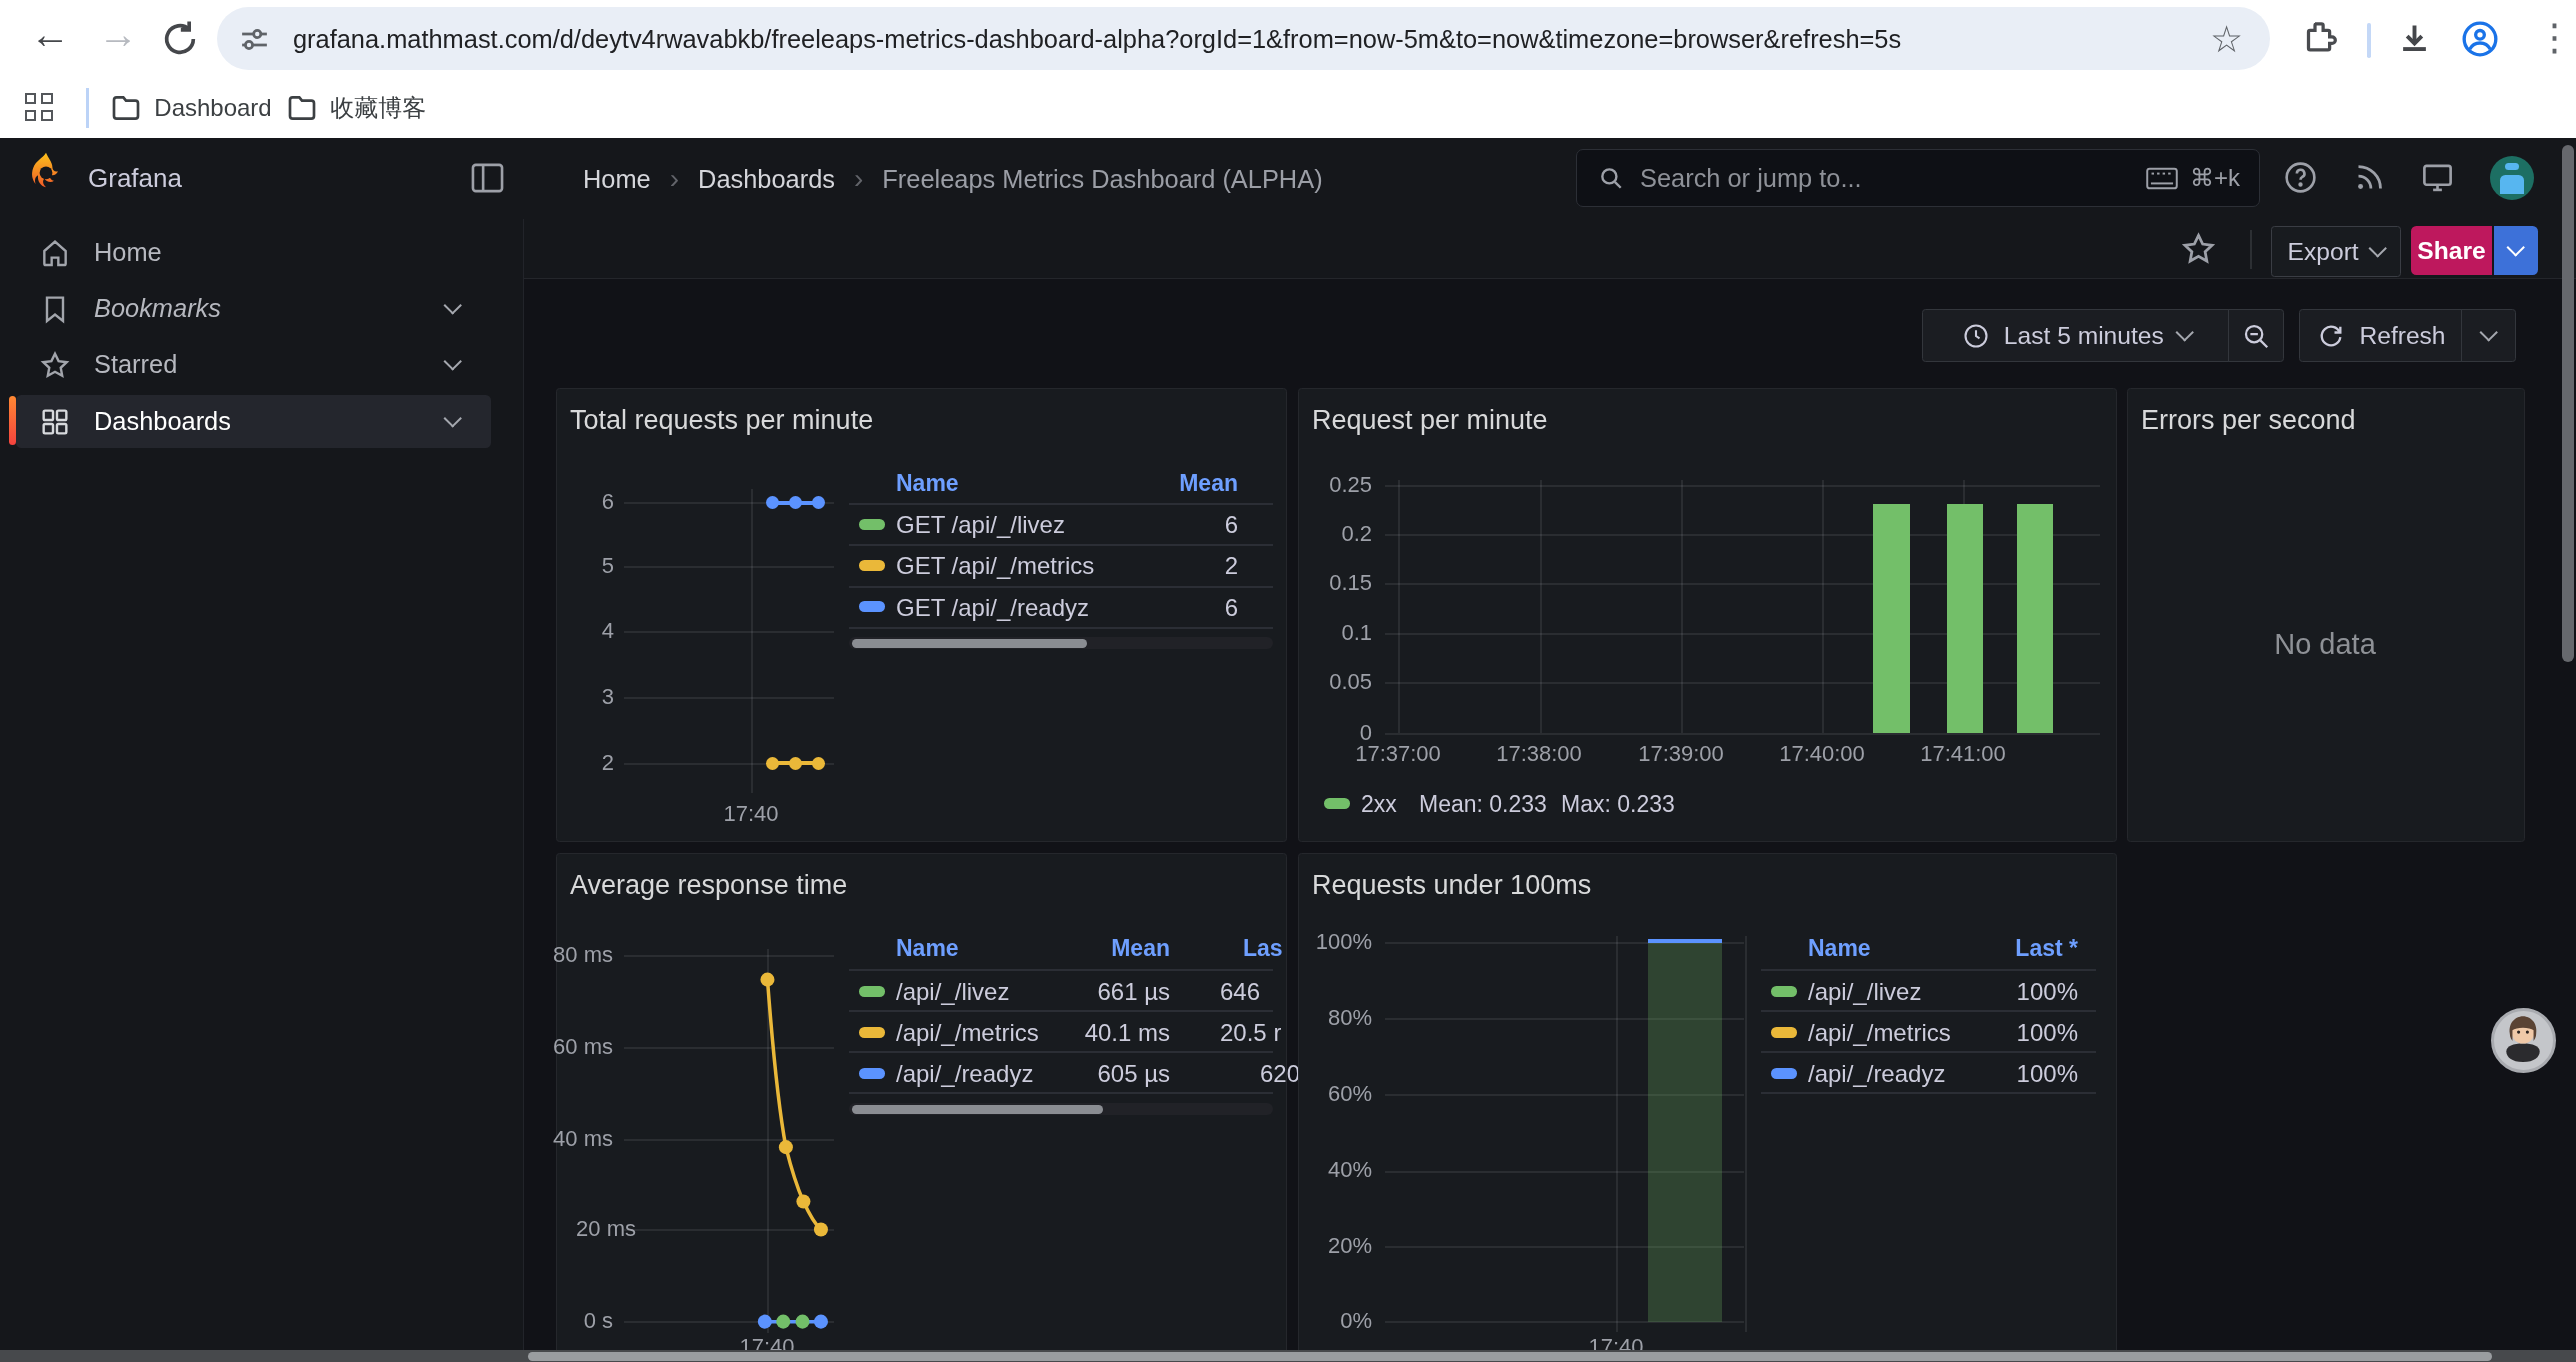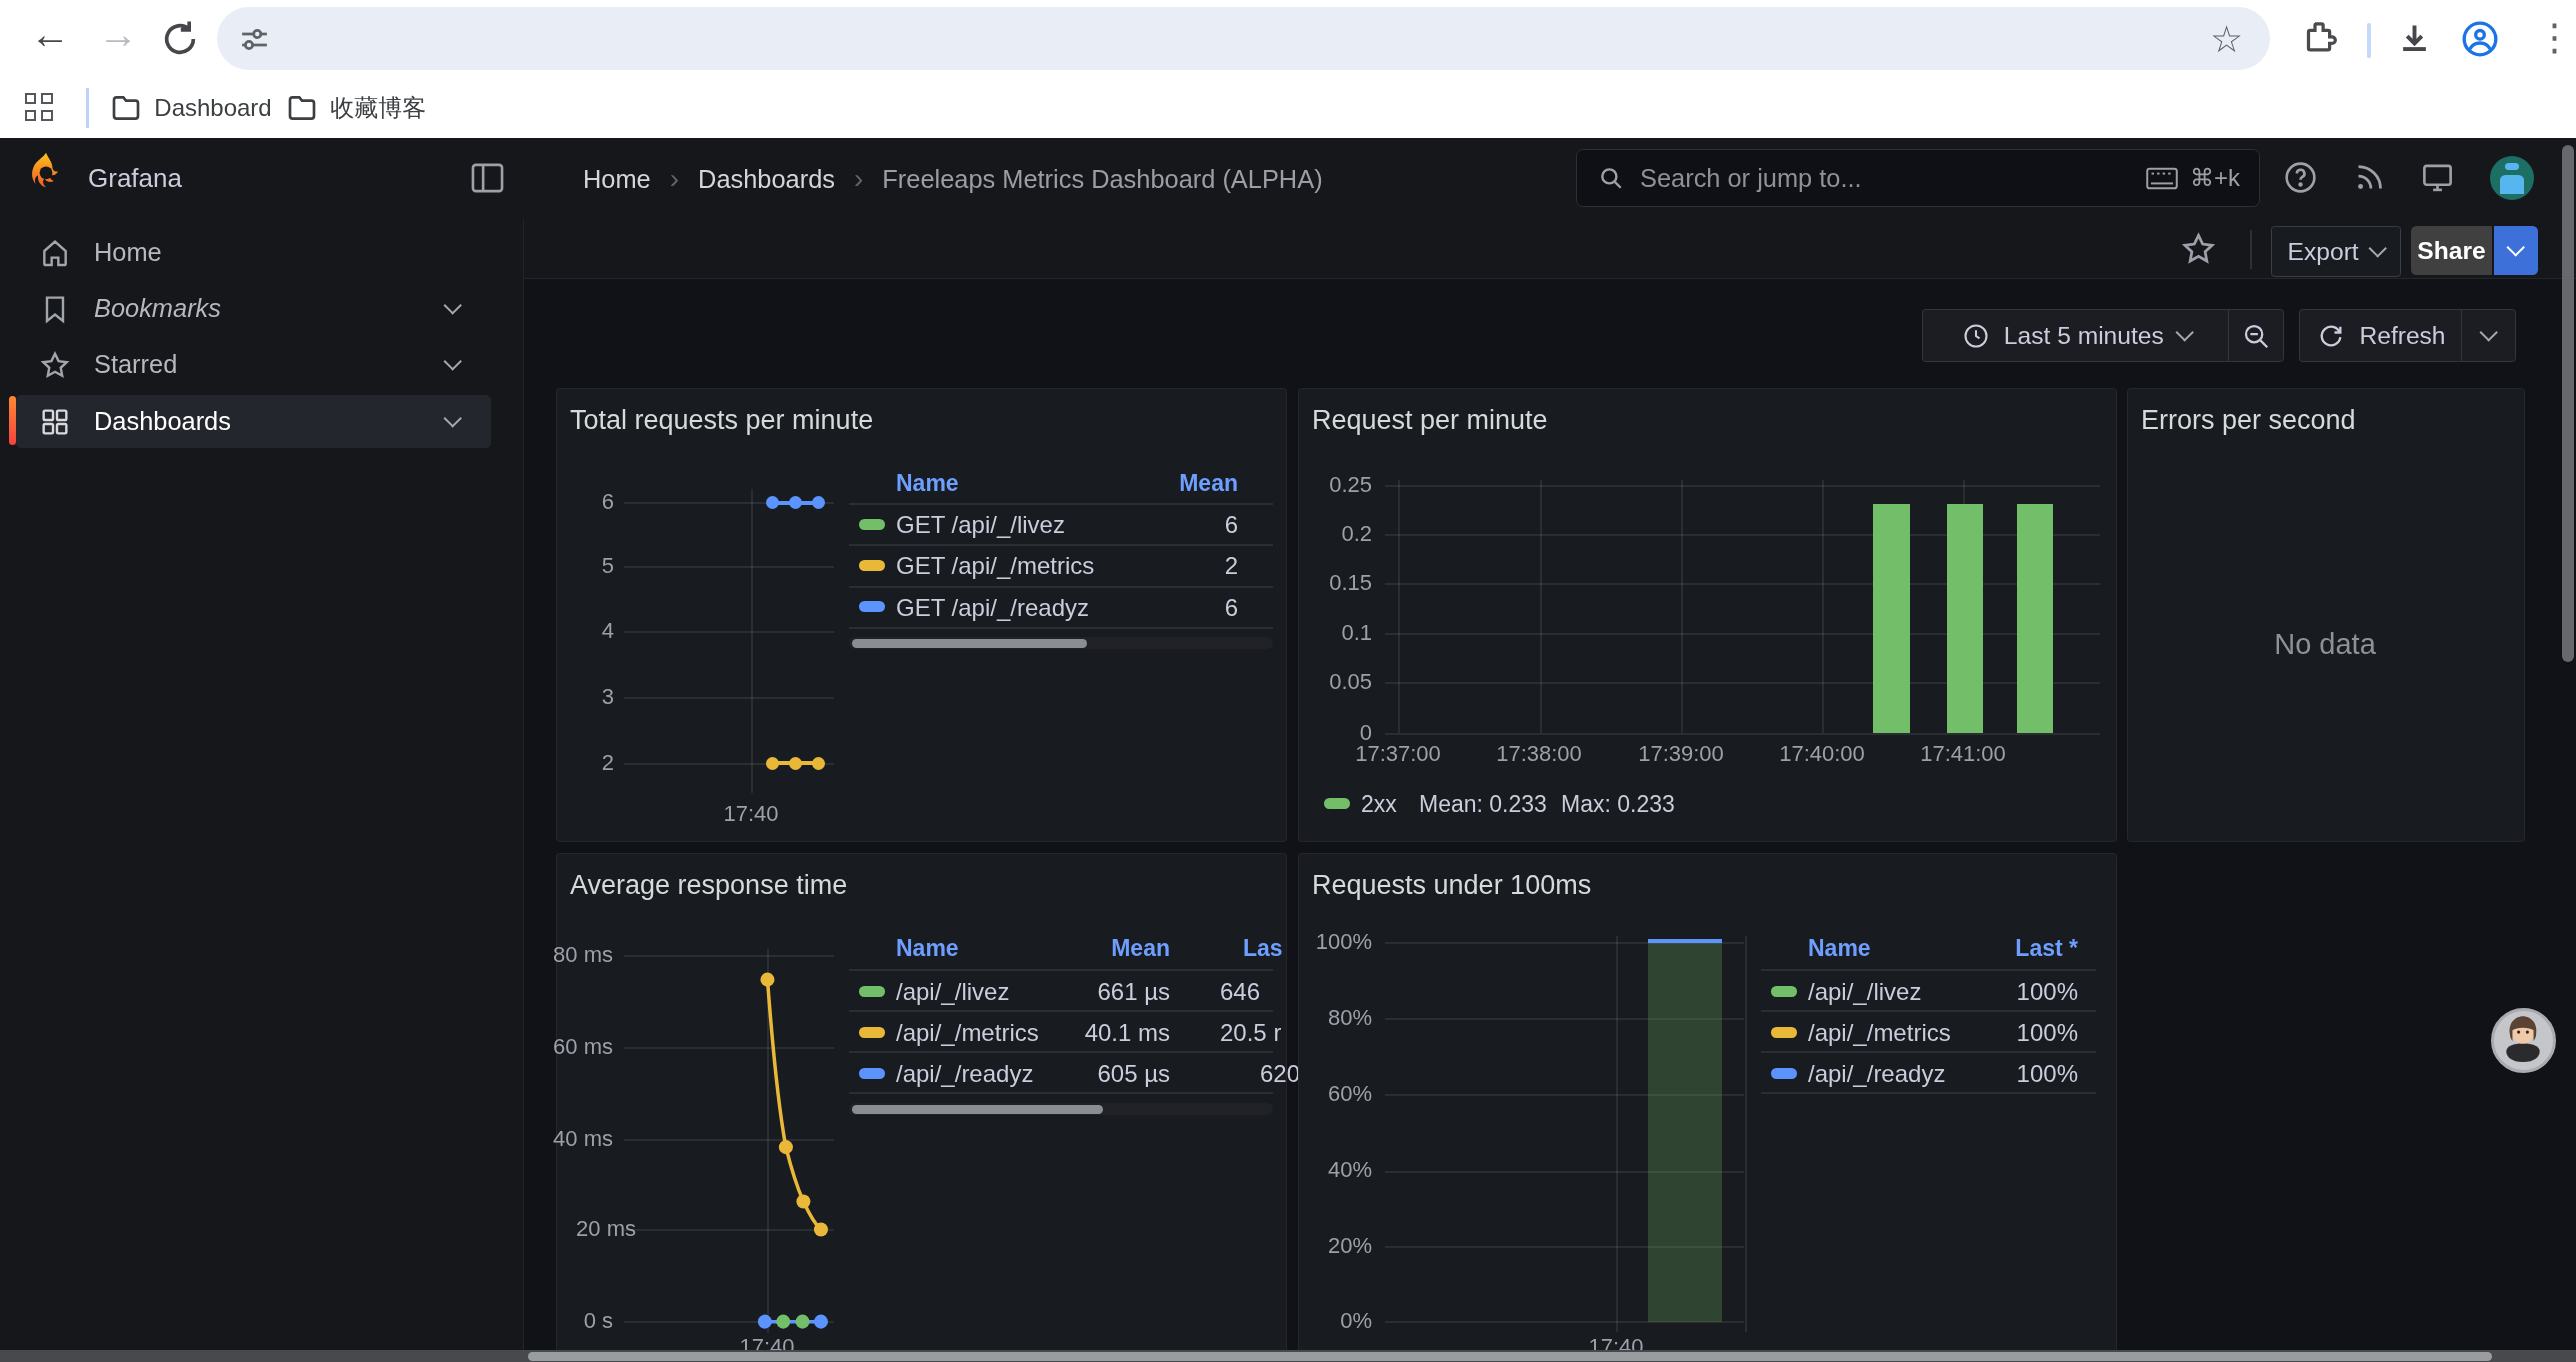--- a/index.html
+++ b/index.html
@@ -43,20 +43,21 @@
   </div>
   <div class="abs" style="left:217px;top:7px;width:2053px;height:63px;background:#e9eef6;border-radius:33px;"></div>
   <div class="abs" style="left:238px;top:23px;">
     <svg width="33" height="33" viewBox="0 0 24 24" fill="none" stroke="#5f6368" stroke-width="2">
         <line x1="3" y1="8" x2="21" y2="8"></line>
         <circle cx="14" cy="8" r="2.6" fill="#e9eef6"></circle>
         <line x1="3" y1="16" x2="21" y2="16"></line>
         <circle cx="8" cy="16" r="2.6" fill="#e9eef6"></circle>
       </svg>
   </div>
+  <div class="abs" style="left:293px;top:24.6px;font-size:25.4px;color:#202124;white-space:nowrap;">grafana.mathmast.com/d/deytv4rwavabkb/freeleaps-metrics-dashboard-alpha?orgId=1&amp;from=now-5m&amp;to=now&amp;timezone=browser&amp;refresh=5s</div>
   <div class="abs" style="left:2210px;top:17.5px;font-size:37px;color:#5f6368;">☆</div>
   <div class="abs" style="left:2302px;top:19px;">
     <svg width="39" height="39" viewBox="0 0 24 24" fill="none" stroke="#494b4f" stroke-width="2">
         <path d="M9 4h4a1 1 0 0 1 1 1v3h3a1 1 0 0 1 1 1v3h1.5a2 2 0 1 1 0 4H18v3a1 1 0 0 1-1 1H6a1 1 0 0 1-1-1V9a1 1 0 0 1 1-1h3V5a1 1 0 0 1 1-1z" transform="translate(-1,-1)"></path>
       </svg>
   </div>
   <div class="abs" style="left:2367px;top:23px;width:3.5px;height:35px;background:#c4d8f7;border-radius:1.8px;"></div>
   <div class="abs" style="left:2395px;top:19px;">
     <svg width="39" height="39" viewBox="0 0 24 24" fill="none" stroke="#45474b" stroke-width="2.4">
         <path d="M12 4v10"></path>
@@ -213,21 +214,21 @@
   <div class="abs" style="left:2180px;top:230px;">
     <svg width="37" height="37" viewBox="0 0 24 24" fill="none" stroke="#9da0a8" stroke-width="1.8">
         <path d="M12 3.5l2.7 5.6 6.1.8-4.5 4.2 1.1 6-5.4-3-5.4 3 1.1-6L3.2 9.9l6.1-.8z"></path>
       </svg>
   </div>
   <div class="abs" style="left:2250px;top:230px;width:1.8px;height:39px;background:#2c2f33;"></div>
   <div class="gbtn" style="left:2271px;top:226px;width:128px;height:49px;gap:12.3px;background:#181b1f;border-color:#3a3d44;">
     <span>Export</span>
     <span class="chev" style="margin-top:-5.3px;"></span>
   </div>
-  <div class="abs" style="left:2411px;top:226px;width:81px;height:49px;background:#404040;border-radius:5.3px 0 0 5.3px;display:flex;align-items:center;justify-content:center;">
+  <div class="abs" style="left:2411px;top:226px;width:81px;height:49px;background:#be185d;border-radius:5.3px 0 0 5.3px;display:flex;align-items:center;justify-content:center;">
     <span style="color:#fff;font-size:24.6px;font-weight:700;">Share</span>
   </div>
   <div class="abs" style="left:2494px;top:226px;width:44px;height:49px;background:#3d71d9;border-radius:0 5.3px 5.3px 0;display:flex;align-items:center;justify-content:center;">
     <span class="chev" style="border-color:#fff;margin-top:-5.3px;"></span>
   </div>
 
   <div class="gbtn" style="left:1922px;top:309px;width:307px;height:51px;border-radius:3.5px 0 0 3.5px;gap:14px;">
     <span>
       <svg width="28" height="28" viewBox="0 0 24 24" fill="none" stroke="#ccccdc" stroke-width="1.8">
           <circle cx="12" cy="12" r="9"></circle>

